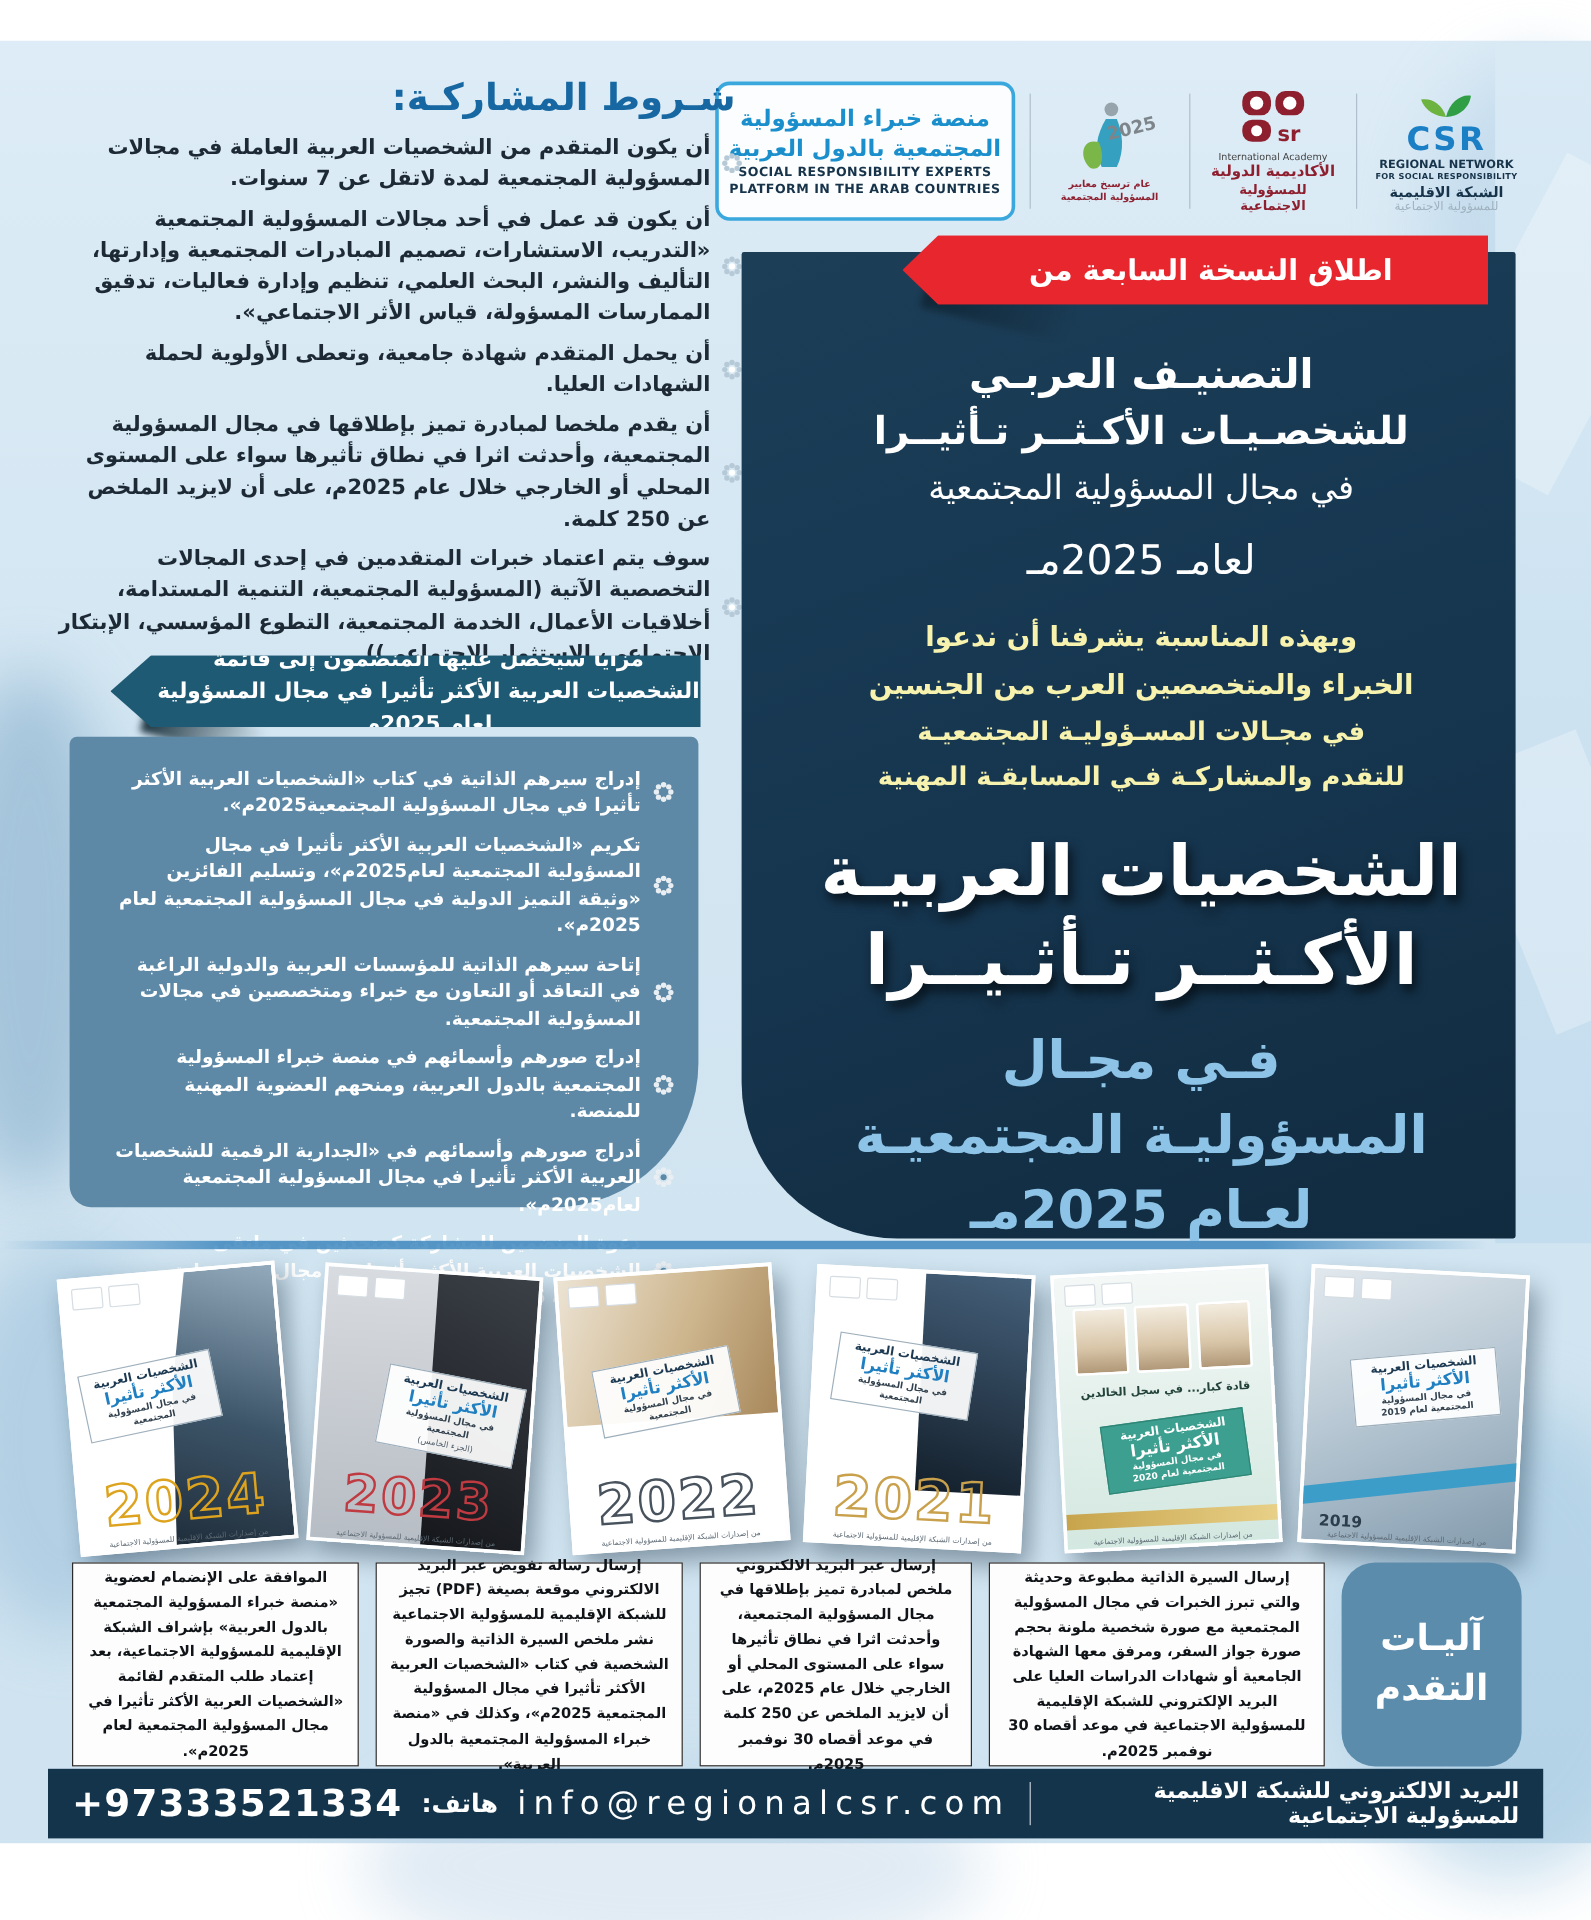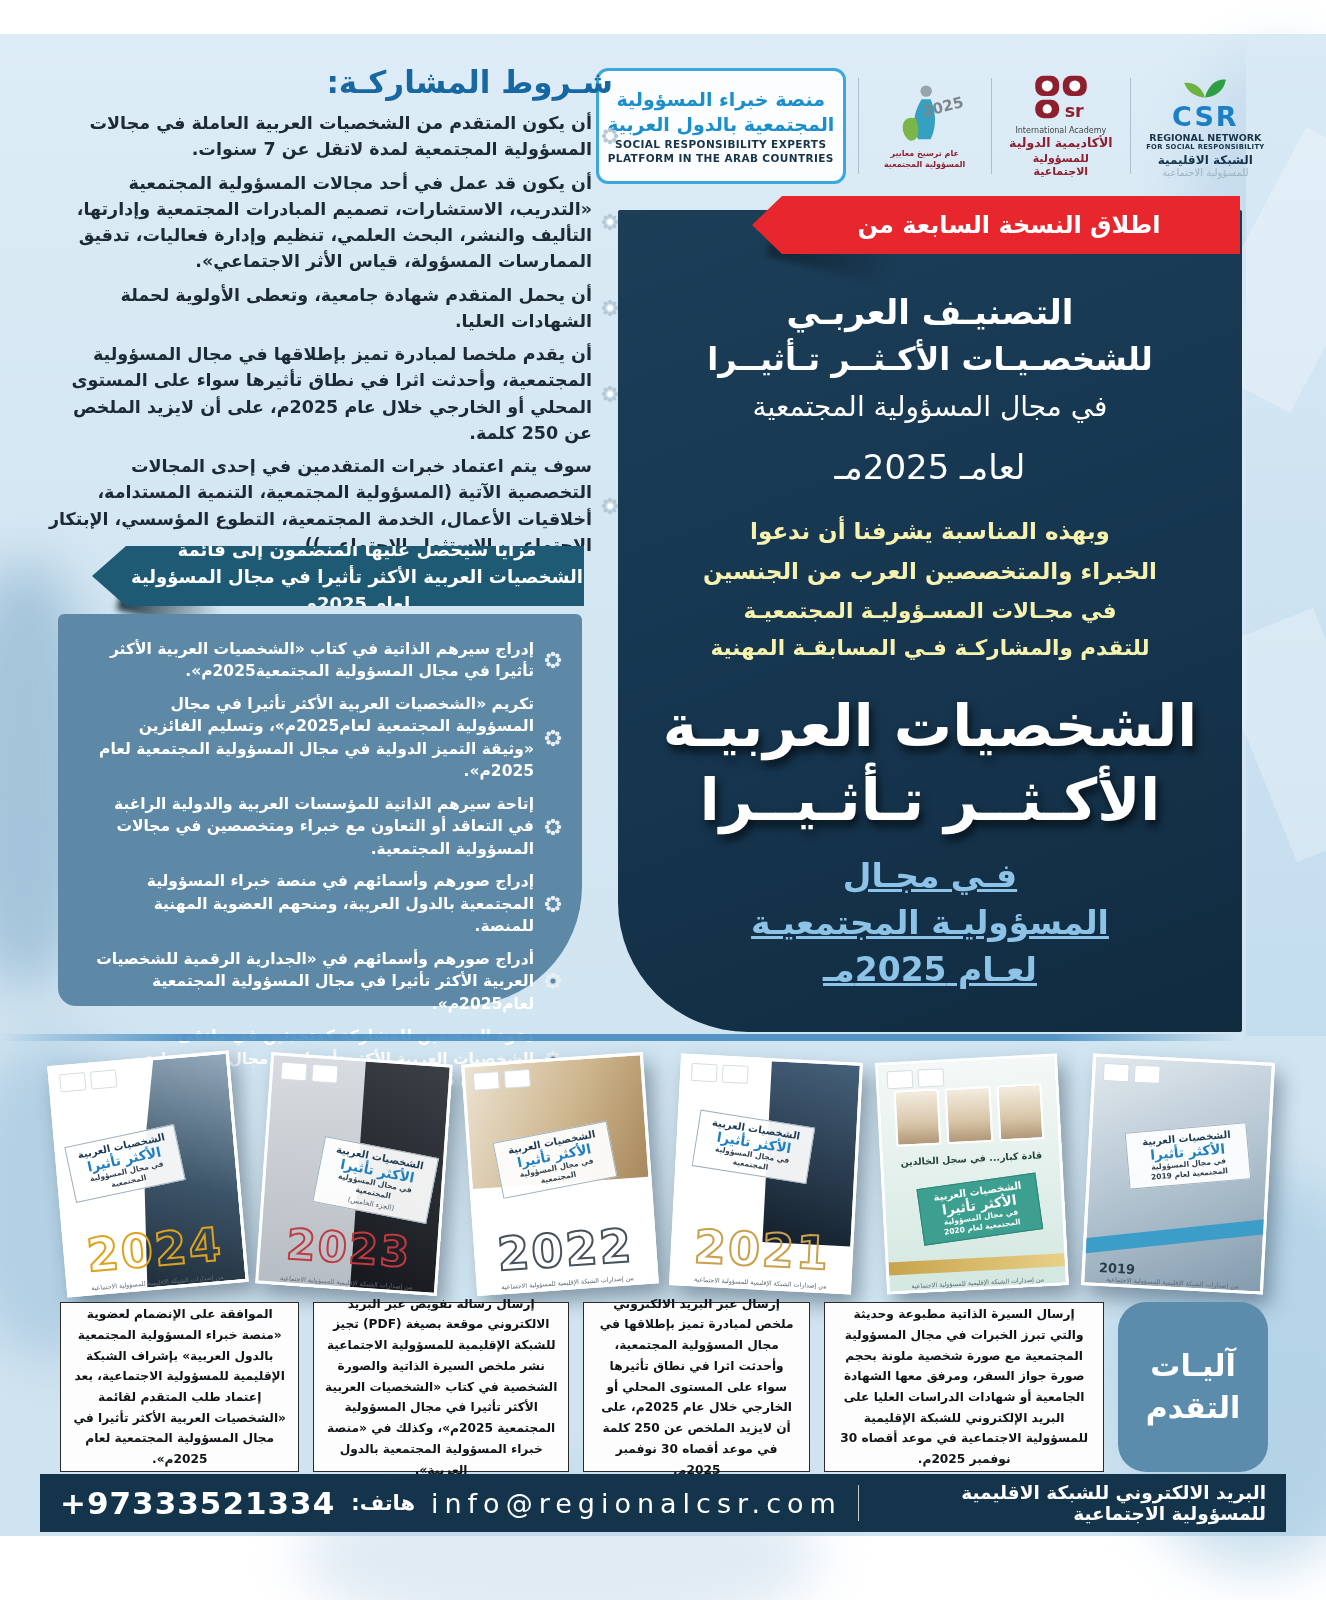--- a/index.html
+++ b/index.html
@@ -62,33 +62,33 @@
         font-weight:bold;font-size:18px;line-height:1.5;padding-left:38px;box-sizing:border-box;}
   .benefits-box{position:absolute;left:58px;top:614px;width:524px;height:392px;background:#5d89a7;
         border-radius:6px 6px 120px 18px;padding:24px 20px 16px 34px;box-sizing:border-box;}
   .ben-item{display:flex;align-items:center;gap:10px;margin-bottom:10px;color:#fff;}
   .ben-item .rosette{color:#e9eef2;}
   .ben-text{font-size:15.5px;font-weight:bold;line-height:1.45;text-align:right;}
 
   
   .navy-panel{position:absolute;left:618px;top:210px;width:624px;height:822px;
         background:linear-gradient(160deg,#1c3e57 0%,#163650 52%,#112b3f 100%);
-        border-radius:2px 2px 2px 130px;z-index:1;}
+        border-radius:2px 2px 2px 130px;z-index:1;padding-left:21px;}
   .np-inner{padding:82px 26px 0;text-align:center;color:#fff;}
   .np-t1{font-size:34px;font-weight:900;}
   .np-t2{font-size:32px;font-weight:900;margin-top:8px;}
   .np-t3{font-size:28px;margin-top:12px;}
   .np-t4{font-size:34px;margin-top:24px;}
   .np-invite{margin-top:24px;color:#f7f3ae;font-weight:bold;line-height:1.75;}
   .np-invite .i1,.np-invite .i2{font-size:23px;}
   .np-invite .i3,.np-invite .i4{font-size:21.5px;}
   .np-big{font-size:58px;font-weight:900;line-height:1.28;
           text-shadow:3px 6px 9px rgba(0,0,0,.65);}
   .np-big.first{margin-top:22px;}
-  .np-sub{font-size:33px;font-weight:800;color:#8cc3e6;line-height:1.42;text-decoration:underline;}
+  .np-sub{font-size:44px;font-weight:800;color:#8cc3e6;line-height:1.42;}
   .np-sub.first{margin-top:16px;}
   .ribbon-fold{position:absolute;left:768px;top:246px;width:180px;height:32px;
                background:linear-gradient(100deg,rgba(8,22,32,.6),rgba(8,22,32,0) 70%);
                transform:rotate(14deg);filter:blur(3px);z-index:2;}
   .ribbon{position:absolute;left:752px;top:196px;width:488px;height:58px;background:#e8262d;
         clip-path:polygon(0 50%,30px 0,100% 0,100% 100%,30px 100%);
         display:flex;align-items:center;justify-content:center;color:#fff;font-size:24px;
         font-weight:900;z-index:3;padding-left:26px;box-sizing:border-box;}
 
   

